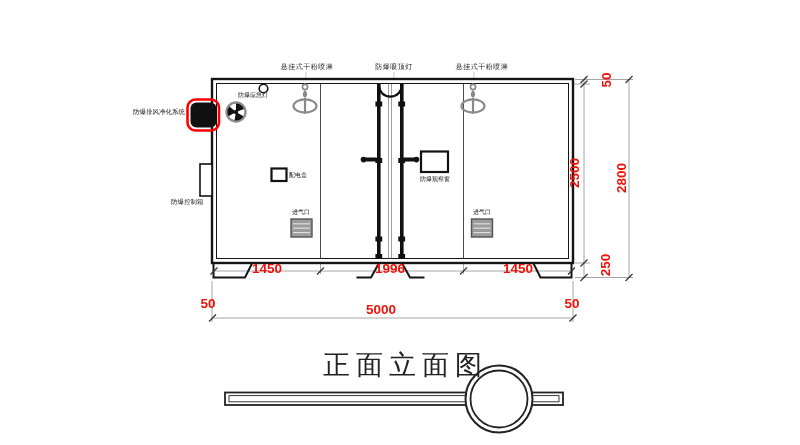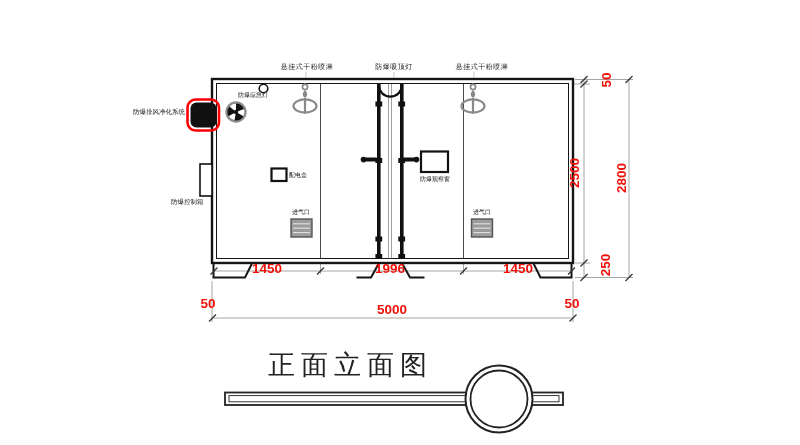--- a/index.html
+++ b/index.html
@@ -6,21 +6,21 @@
   .stage{position:relative;width:800px;height:445px;background:#ffffff;overflow:hidden;
          font-family:"Liberation Sans",sans-serif;border-radius:31px;}
   .stage svg{position:absolute;left:0;top:0;}
   .lbl{position:absolute;color:#1a1a1a;white-space:nowrap;line-height:1;
        font-family:"Liberation Sans",sans-serif;}
   .lbl.c{text-align:center;}
   .dim{position:absolute;color:#f01208;font-weight:bold;font-size:13.5px;line-height:1;
        white-space:nowrap;text-align:center;font-family:"Liberation Sans",sans-serif;}
   .dim.v{transform:rotate(-90deg);transform-origin:center center;width:60px;height:14px;}
   .title{position:absolute;color:#222;font-family:"Liberation Serif","DejaVu Serif",serif;
-         font-size:27px;letter-spacing:6px;text-align:left;white-space:nowrap;line-height:1;}
+         font-size:27px;letter-spacing:6px;text-align:right;white-space:nowrap;line-height:1;}
   .f7{font-size:7px;letter-spacing:0.5px;}
   .f65{font-size:6.5px;}
   .f6{font-size:6px;}
 </style>
 </head>
 <body>
 
 <div class="stage">
 
   <svg width="800" height="445" viewBox="0 0 800 445">
@@ -155,21 +155,21 @@
   <div class="lbl f65" style="left:171px;top:198.5px;">防爆控制箱</div>
   <div class="lbl f6" style="left:289px;top:171.5px;">配电盒</div>
   <div class="lbl f6" style="left:420px;top:176px;">防爆观察窗</div>
   <div class="lbl f6" style="left:292px;top:209px;">进气口</div>
   <div class="lbl f6" style="left:473px;top:209px;">进气口</div>
 
   <div class="dim" style="left:242px;top:261.5px;width:50px;">1450</div>
   <div class="dim" style="left:365px;top:261.5px;width:50px;">1996</div>
   <div class="dim" style="left:493px;top:261.5px;width:50px;">1450</div>
   <div class="dim" style="left:188px;top:297px;width:40px;">50</div>
-  <div class="dim" style="left:367px;top:303px;width:50px;">5000</div>
+  <div class="dim" style="left:356px;top:303px;width:50px;">5000</div>
   <div class="dim" style="left:552px;top:297px;width:40px;">50</div>
   <div class="dim v" style="left:577px;top:73px;">50</div>
   <div class="dim v" style="left:545px;top:166px;">2500</div>
   <div class="dim v" style="left:592px;top:171px;">2800</div>
   <div class="dim v" style="left:576px;top:258px;">250</div>
 
   <div class="title" style="left:268px;top:352px;width:220px;">正面立面图</div>
 
 </div>
 

